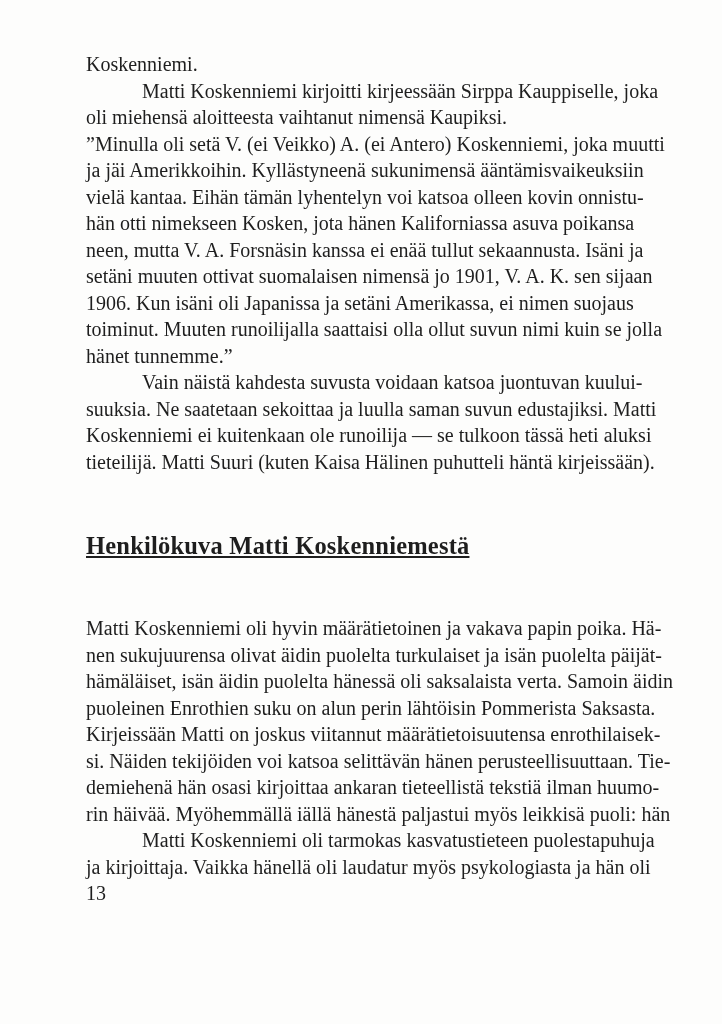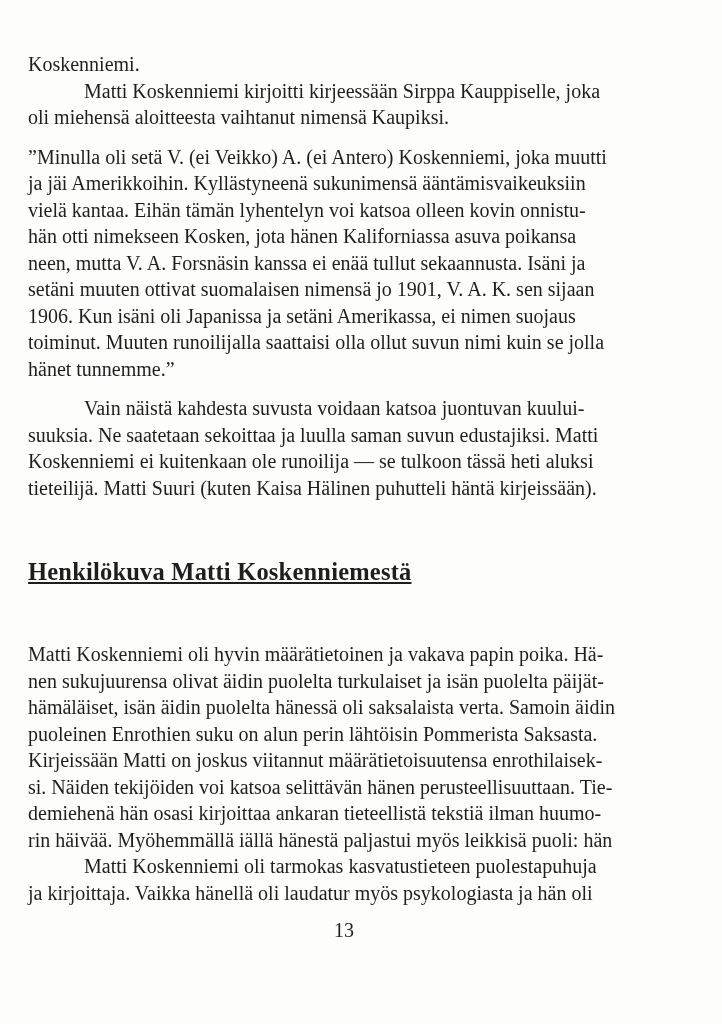--- a/index.html
+++ b/index.html
@@ -9,54 +9,51 @@
   body {
     width: 722px;
     height: 1024px;
     background: #fdfdfc;
     overflow: hidden;
   }
   .page {
     box-sizing: border-box;
     width: 722px;
     height: 1024px;
-    padding: 51px 28px 0 28px;
+    padding: 51px 28px 0 86px;
     font-family: "Liberation Serif", "DejaVu Serif", serif;
     font-size: 20px;
     line-height: 26.5px;
     color: #1e1e1e;
     -webkit-font-smoothing: antialiased;
   }
   .doc-body {
     width: 632px;
   }
   .para {
     margin: 0;
   }
   .para.gap-before {
-    margin-top: 13px;
   }
   .para.indent .line:first-child {
     text-indent: 56px;
   }
   .line {
     white-space: pre;
   }
   .heading {
     font-size: 24.5px;
     font-weight: bold;
     line-height: 30px;
     margin: 56px 0 54px 0;
     letter-spacing: 0.2px;
     text-decoration: underline;
   }
   .page-number {
-    margin-top: 11px;
     width: 632px;
-    text-align: center;
   }
 </style>
 </head>
 <body>
 
 <div class="page">
   <div class="doc-body">
       <div class="para">
         <div class="line">Koskenniemi.</div>
       </div>

